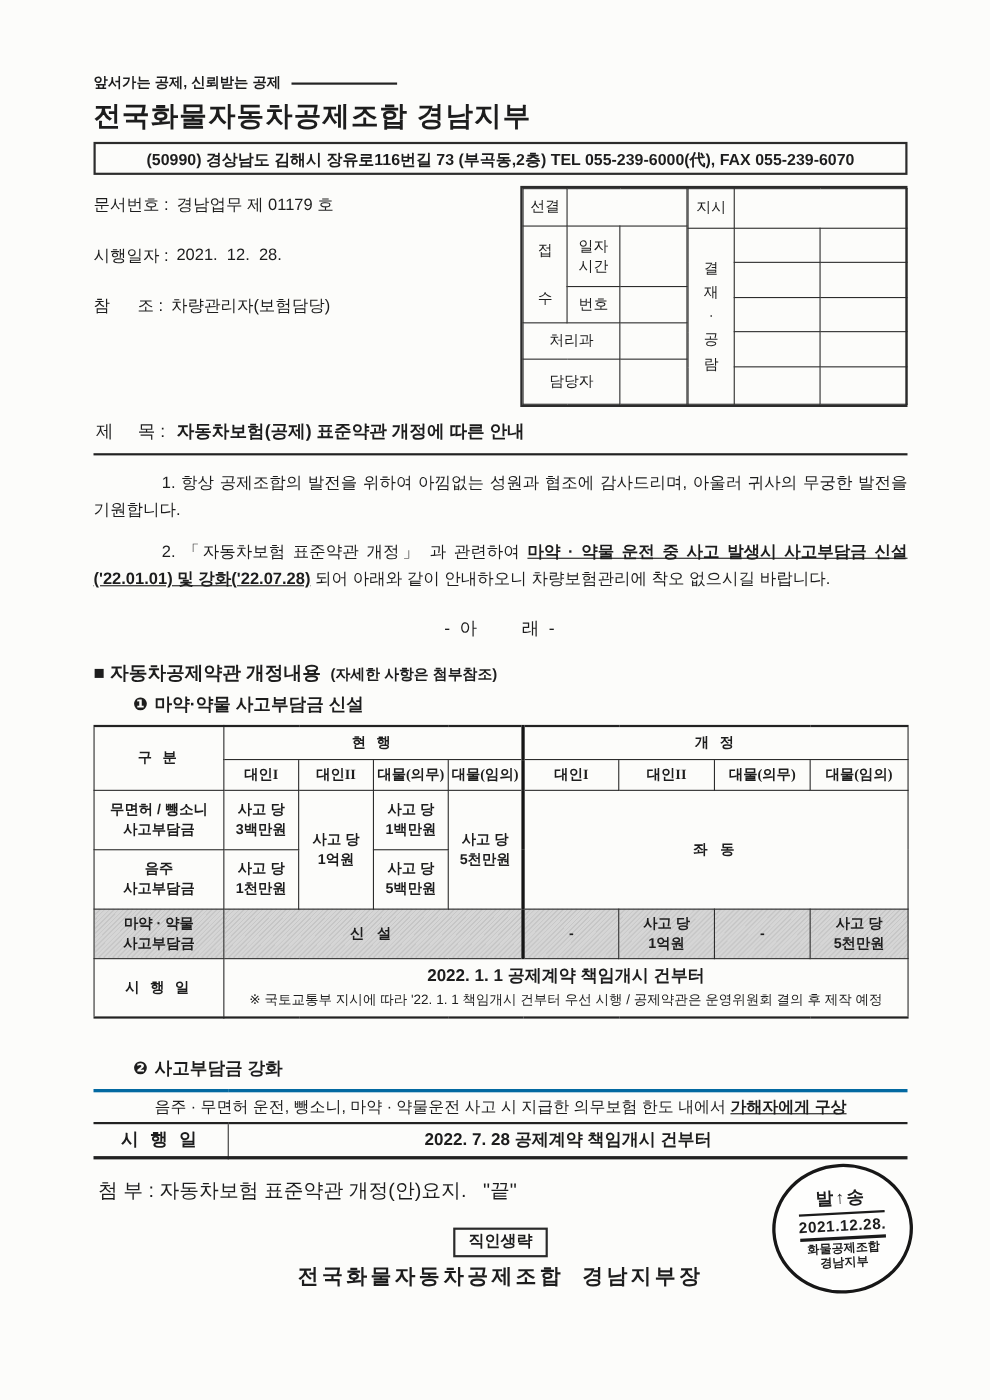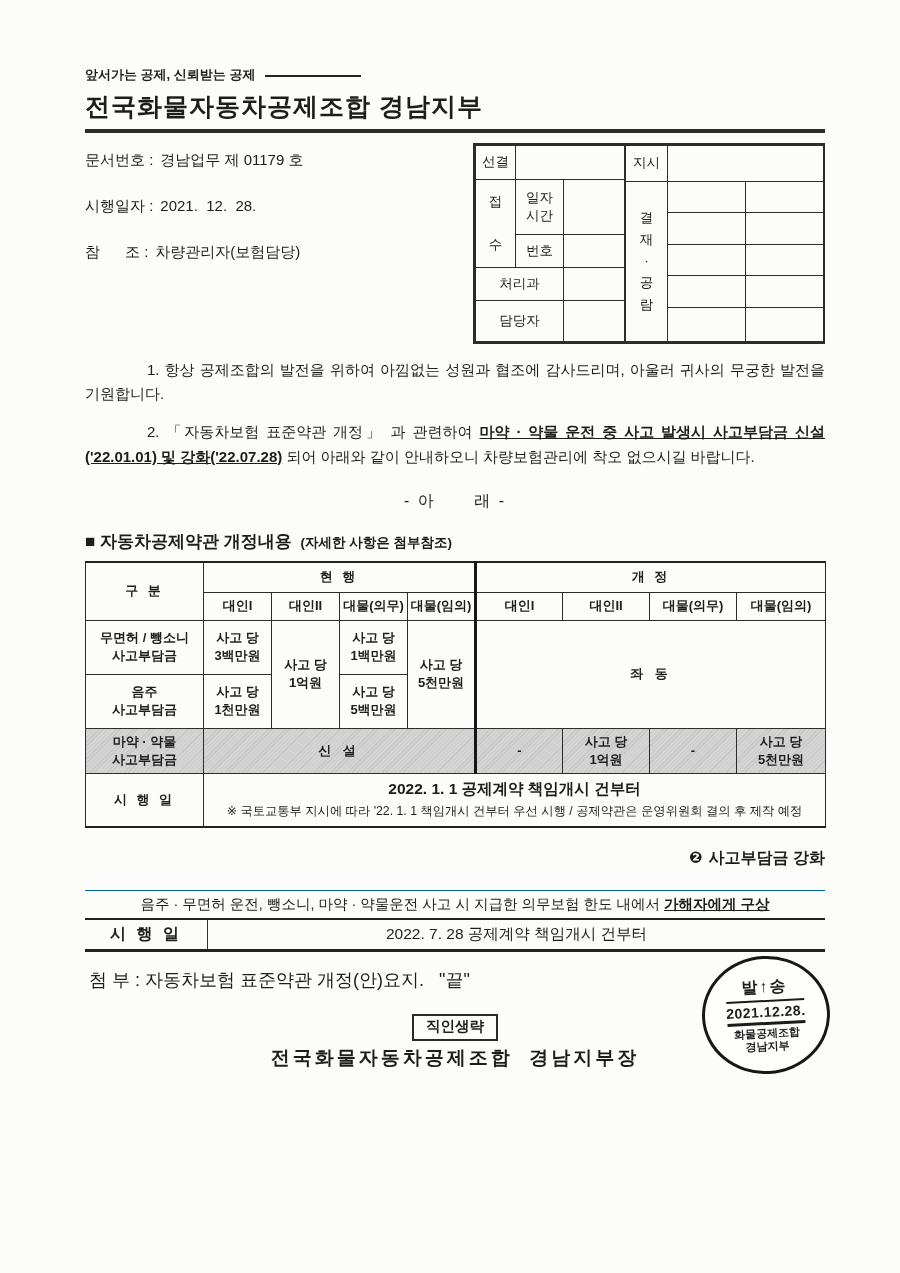--- a/index.html
+++ b/index.html
@@ -53,40 +53,40 @@
   .sec-heading{margin-top:18px;font-size:17px;font-weight:bold;}
   .sec-heading .note{font-size:13.5px;font-weight:bold;margin-left:4px;}
   .sub-heading{margin:7px 0 0 36px;font-size:16px;font-weight:bold;}
   .num-badge{margin-right:6px;}
 
   
   table.t1{margin-top:8px;border-collapse:collapse;width:740px;table-layout:fixed;}
   table.t1 td{border:1px solid #2c2c2c;text-align:center;vertical-align:middle;font-weight:bold;font-size:13px;padding:1px;}
   table.t1{border-top:2px solid #222;border-bottom:2px solid #222;}
   .th-big{font-size:16px;letter-spacing:3px;height:27px;}
-  .th-sub td{height:25px;font-size:13px;}
+  .th-sub td{height:25px;font-size:13px;font-family:Liberation Serif, serif;}
   .gubun{font-size:16px;letter-spacing:3px;}
   .thick-l{border-left:3px solid #161616 !important;}
   .r-data td{height:51px;}
   .same-cell{font-size:15px;letter-spacing:4px;}
   .shaded td{height:42px;background-color:#d4d4d4;background-image:repeating-linear-gradient(135deg,rgba(0,0,0,0.07) 0 1px,rgba(255,255,255,0.05) 1px 3px);border-top:2px solid #222;}
   .sinseol{font-size:14px;letter-spacing:4px;}
   .eff-row td{border-top:2px solid #222;height:50px;}
   .eff-lab{font-size:16px;letter-spacing:3px;border-right:1px dashed #444 !important;}
   .eff-main{font-size:15.5px;font-weight:bold;}
   .eff-note{font-size:12.3px;font-weight:normal;margin-top:3px;}
 
   
-  table.t2{margin-top:21px;border-collapse:collapse;width:740px;border-top:1px solid #0369a1;border-bottom:3px solid #222;}
+  table.t2{margin-top:8px;border-collapse:collapse;width:740px;border-top:3px solid #0369a1;border-bottom:3px solid #222;}
   table.t2 td{text-align:center;vertical-align:middle;padding:4px 2px;}
   .t2-desc{font-size:14.5px;}
   .t2-desc .emph{font-weight:bold;text-decoration:underline;}
   .t2-eff td{border-top:2px solid #222;}
   .t2-lab{width:118px;font-size:16px;font-weight:bold;letter-spacing:3px;border-right:1px solid #333;}
-  .t2-main{font-size:15.5px;font-weight:normal;}
+  .t2-main{font-size:15.5px;font-weight:bold;}
 
   
   .bottom{position:relative;margin-top:16px;height:180px;}
   .attach{font-size:18px;white-space:pre;padding-left:4px;}
   .seal-note-row{text-align:center;margin-top:22px;}
   .seal-note{display:inline-block;border:2px solid #2a2a2a;padding:1px 12px 3px 12px;font-size:14.5px;font-weight:bold;}
   .signer{margin-top:4px;text-align:center;font-size:19px;font-weight:bold;letter-spacing:3px;white-space:pre;}
 
   
   .stamp{
@@ -107,20 +107,21 @@
   <div class="content">
 
     <div class="tagline-row">
       <span>앞서가는 공제, 신뢰받는 공제</span>
       <span class="tagline-rule"></span>
     </div>
 
     <h1 class="org-title">전국화물자동차공제조합 경남지부</h1>
 
     <div class="head-box">
+      <div class="head-addr">(50990) 경상남도 김해시 장유로116번길 73 (부곡동,2층) TEL 055-239-6000(代), FAX 055-239-6070</div>
     </div>
 
     <div class="info-row">
       <div class="doc-info">
         <div class="row">
           <span class="lab">문서번호 :</span>
           <span class="val">경남업무 제 01179 호</span>
         </div>
         <div class="row">
           <span class="lab">시행일자 :</span>
@@ -203,33 +204,40 @@
               </tr>
           <tr style="height:32px">
                 <td></td>
                 <td></td>
               </tr>
         </tbody>
           </table>
       </div>
     </div>
 
+    <div class="subject-row">
+      <span class="s-lab">제     목 :</span>
+      <span class="s-title">자동차보험(공제) 표준약관 개정에 따른 안내</span>
+    </div>
 
     <p class="para">1. 항상 공제조합의 발전을 위하여 아낌없는 성원과 협조에 감사드리며, 아울러 귀사의 무궁한 발전을 기원합니다.</p>
 
     <p class="para"><span>2. 「자동차보험 표준약관 개정」 과 관련하여 </span><span class="emph">마약 · 약물 운전 중 사고 발생시 사고부담금 신설 ('22.01.01) 및 강화('22.07.28)</span><span> 되어 아래와 같이 안내하오니 차량보험관리에 착오 없으시길 바랍니다.</span></p>
 
     <div class="below-marker">- 아      래 -</div>
 
     <div class="sec-heading">
       <span>■</span>
       <span>자동차공제약관 개정내용</span>
       <span class="note">(자세한 사항은 첨부참조)</span>
     </div>
 
+    <div class="sub-heading">
+      <span class="num-badge">❶</span><span>마약·약물 사고부담금 신설</span>
+    </div>
 
     <table class="t1">
       <colgroup>
         <col style="width:118px">
         <col style="width:68px">
           <col style="width:68px">
           <col style="width:68px">
           <col style="width:68px">
         <col style="width:87px">
           <col style="width:87px">
@@ -287,21 +295,21 @@
       <tr class="eff-row">
         <td class="eff-lab">시 행 일</td>
         <td colspan="8">
           <div class="eff-main">2022. 1. 1 공제계약 책임개시 건부터</div>
           <div class="eff-note">※ 국토교통부 지시에 따라 '22. 1. 1 책임개시 건부터 우선 시행 / 공제약관은 운영위원회 결의 후 제작 예정</div>
         </td>
       </tr>
     </tbody>
       </table>
 
-    <div class="sub-heading" style="margin-top:20px;text-align:right;">
+    <div class="sub-heading" style="margin-top:35px;">
       <span class="num-badge">❷</span><span>사고부담금 강화</span>
     </div>
 
     <table class="t2">
       <tbody>
           <tr>
         <td colspan="2" class="t2-desc"><span>음주 · 무면허 운전, 뺑소니, 마약 · 약물운전 사고 시 지급한 의무보험 한도 내에서 </span><span class="emph">가해자에게 구상</span></td>
       </tr>
       <tr class="t2-eff">
         <td class="t2-lab">시 행 일</td>

